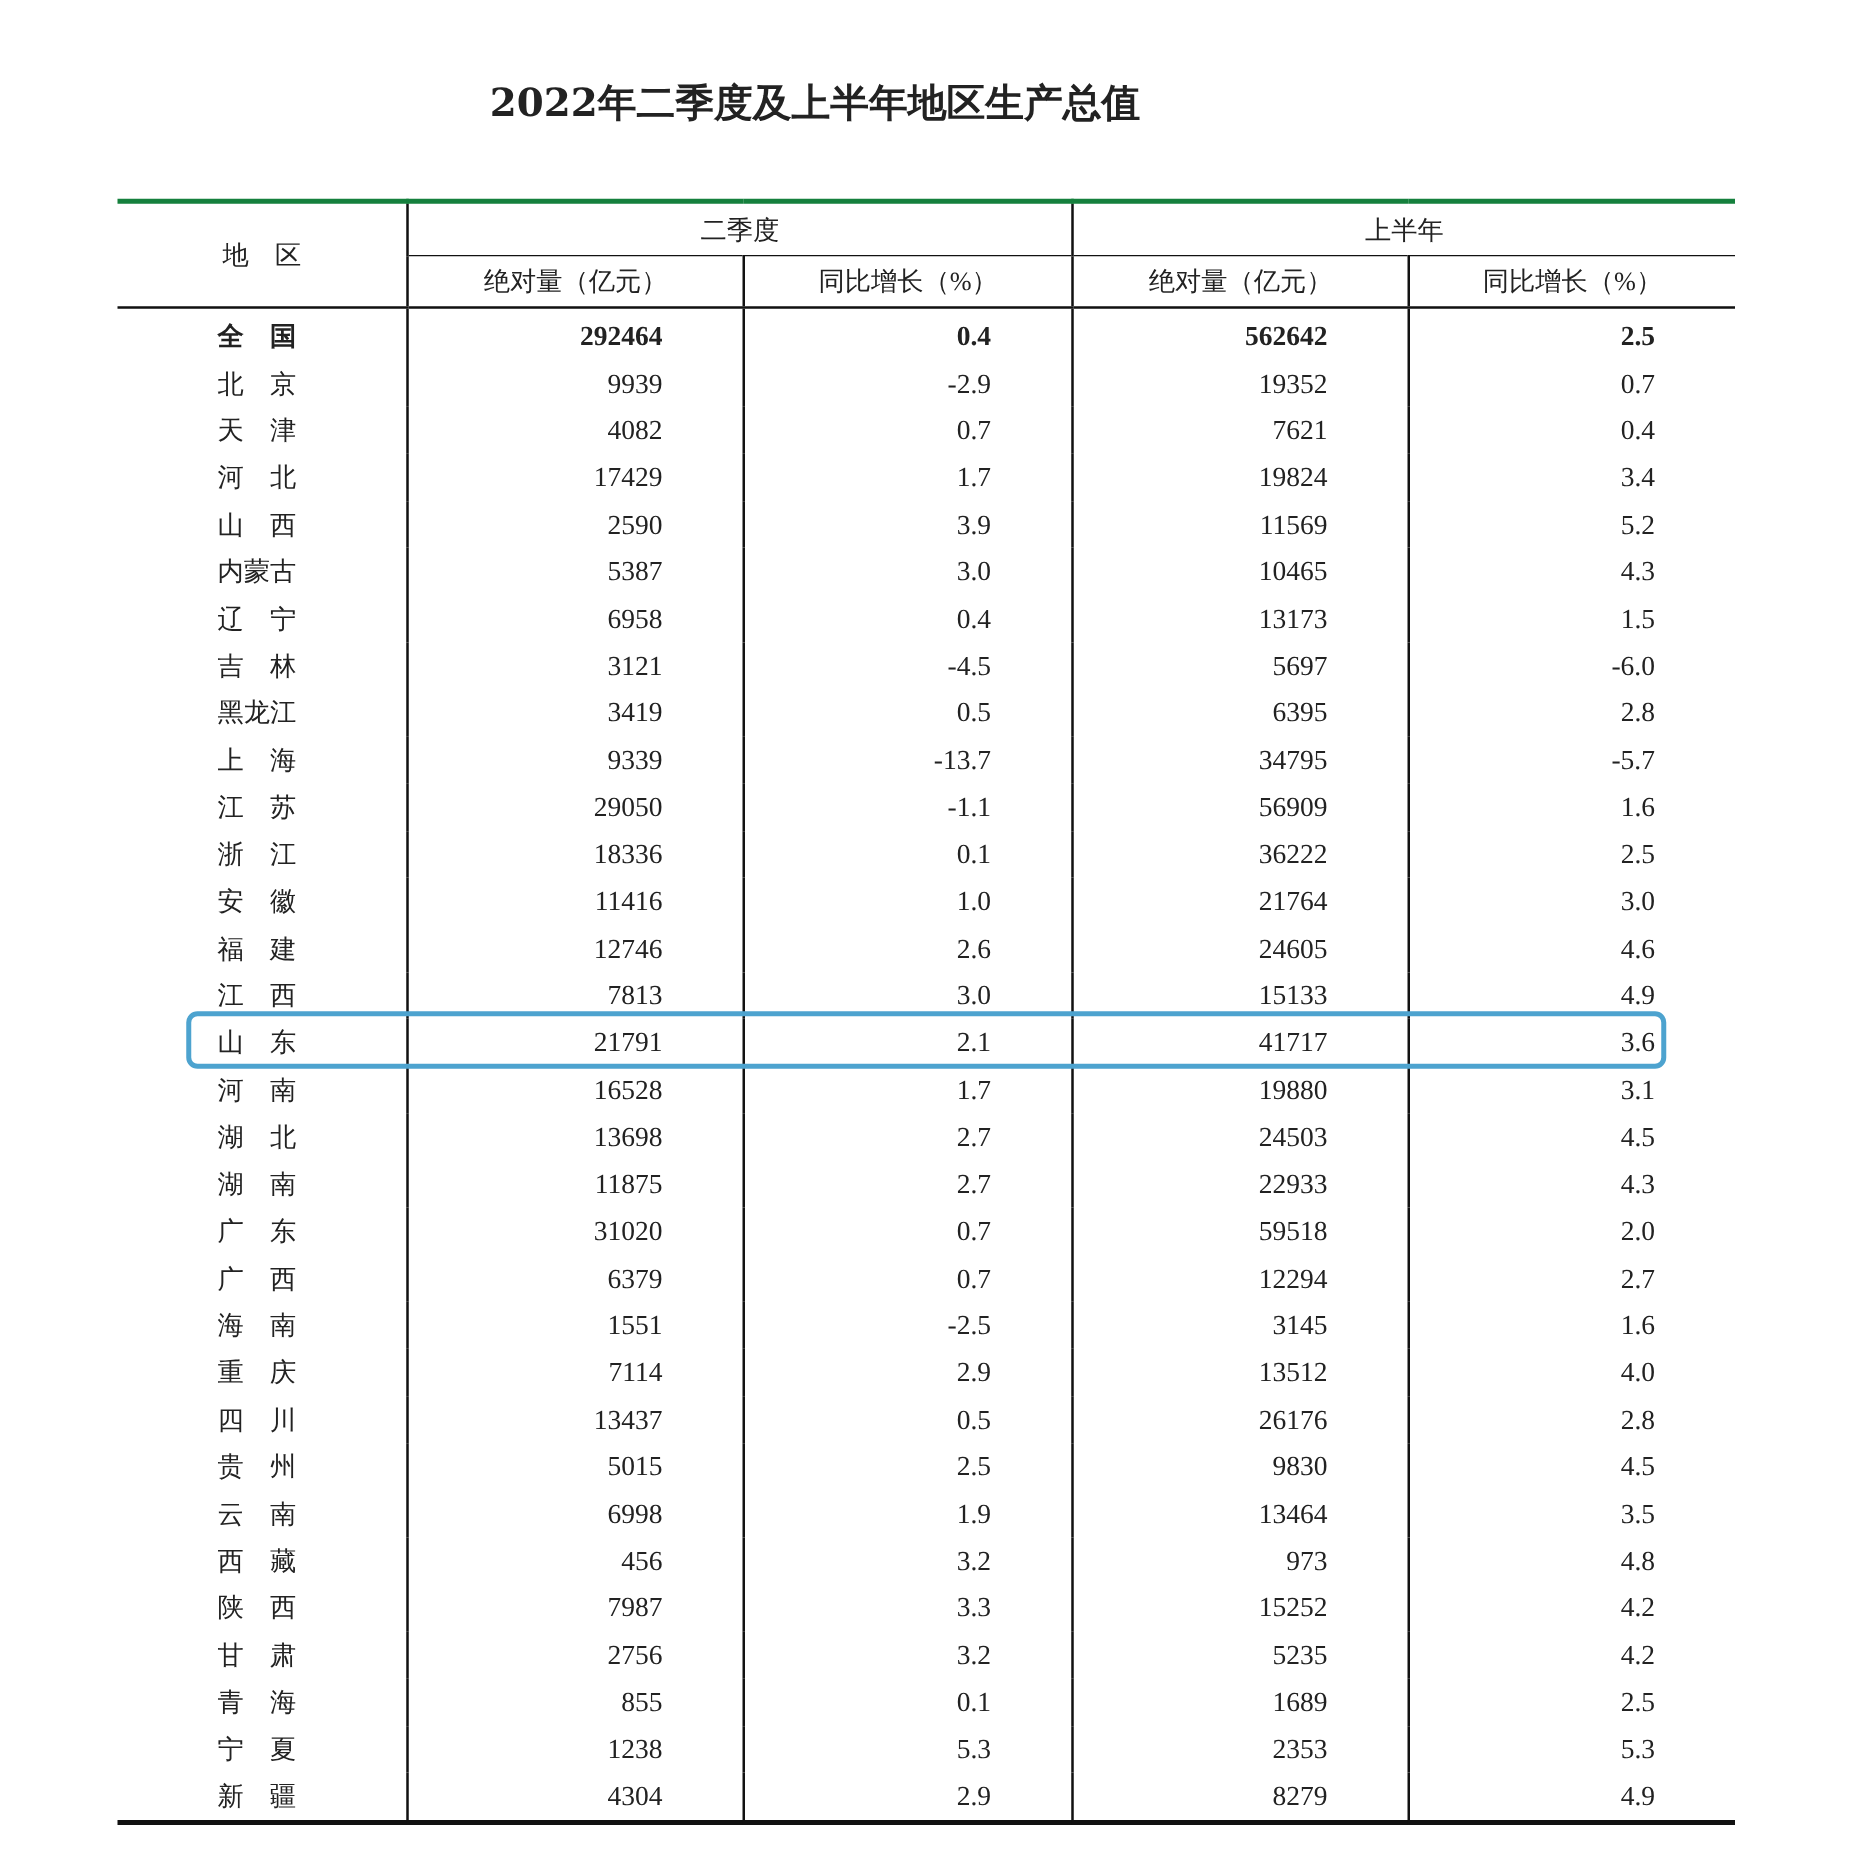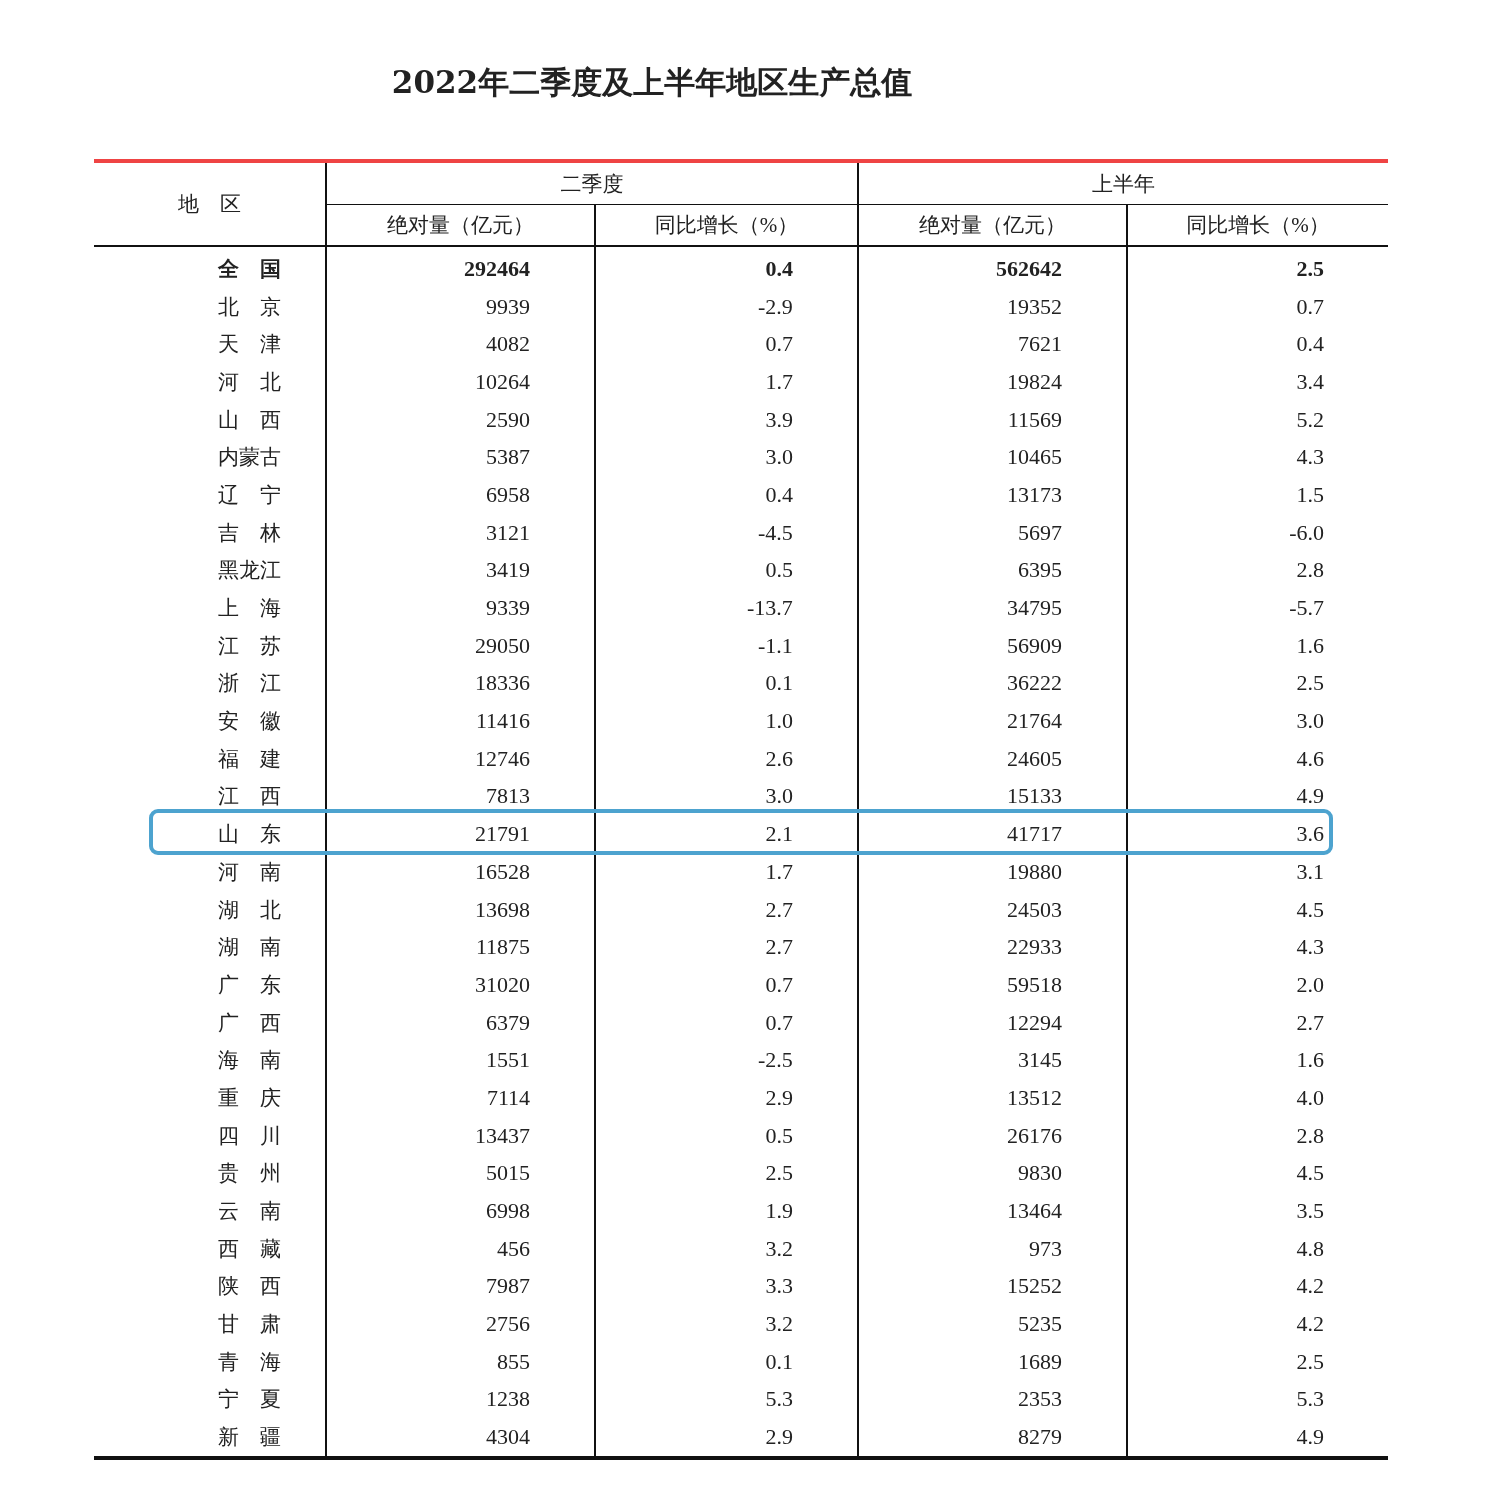--- a/index.html
+++ b/index.html
@@ -1,27 +1,27 @@
 <!DOCTYPE html>
 <html><head>
 <meta charset="utf-8">
 <style>
   html,body{margin:0;padding:0;background:#fff;}
   body{width:1488px;height:1488px;position:relative;font-family:"DejaVu Serif","Liberation Serif",serif;color:#222;}
   .title{position:absolute;top:62px;left:0;width:1304px;text-align:center;font-size:31px;font-weight:bold;letter-spacing:0px;}
   table{position:absolute;left:94px;top:159px;width:1294px;border-collapse:collapse;font-size:21px;}
   thead tr.h1 th{height:39px;}
   thead tr.h2 th{height:38px;font-family:Liberation Serif, serif;}
-  table{border-top:4px solid #ef4444;border-bottom:4px solid #111;}
+  table{border-top:4px solid #15803d;border-bottom:4px solid #111;}
   th{font-weight:normal;border-left:2px solid #111;}
   th.region{border-left:none;width:229px;border-bottom:2px solid #111;}
   tr.h1 th.grp{border-bottom:1.5px solid #111;}
   tr.h2 th{border-bottom:2px solid #111;}
   td{height:37.7px;padding:0;border-left:2px solid #111;text-align:right;padding-right:64px;font-family:"Liberation Serif",serif;font-size:22px;}
-  td.reg{border-left:none;text-align:center;padding-left:80px;padding-right:0;font-family:Liberation Serif, serif;font-size:21px;}
+  td.reg{border-left:none;text-align:left;padding-left:80px;padding-right:0;font-family:Liberation Serif, serif;font-size:21px;}
   tr.bold td{font-weight:bold;}
   tbody tr:first-child td{padding-top:3px;}
   .hl{position:absolute;left:149px;top:809px;width:1176px;height:38px;border:4px solid #4da3cf;border-radius:9px;}
 </style>
 </head>
 <body>
 
 <div class="title">2022年二季度及上半年地区生产总值</div>
 
 <table>
@@ -55,21 +55,21 @@
       </tr>
       <tr>
         <td class="reg">天　津</td>
         <td>4082</td>
         <td>0.7</td>
         <td>7621</td>
         <td>0.4</td>
       </tr>
       <tr>
         <td class="reg">河　北</td>
-        <td>10264</td>
+        <td>17429</td>
         <td>1.7</td>
         <td>19824</td>
         <td>3.4</td>
       </tr>
       <tr>
         <td class="reg">山　西</td>
         <td>2590</td>
         <td>3.9</td>
         <td>11569</td>
         <td>5.2</td>

